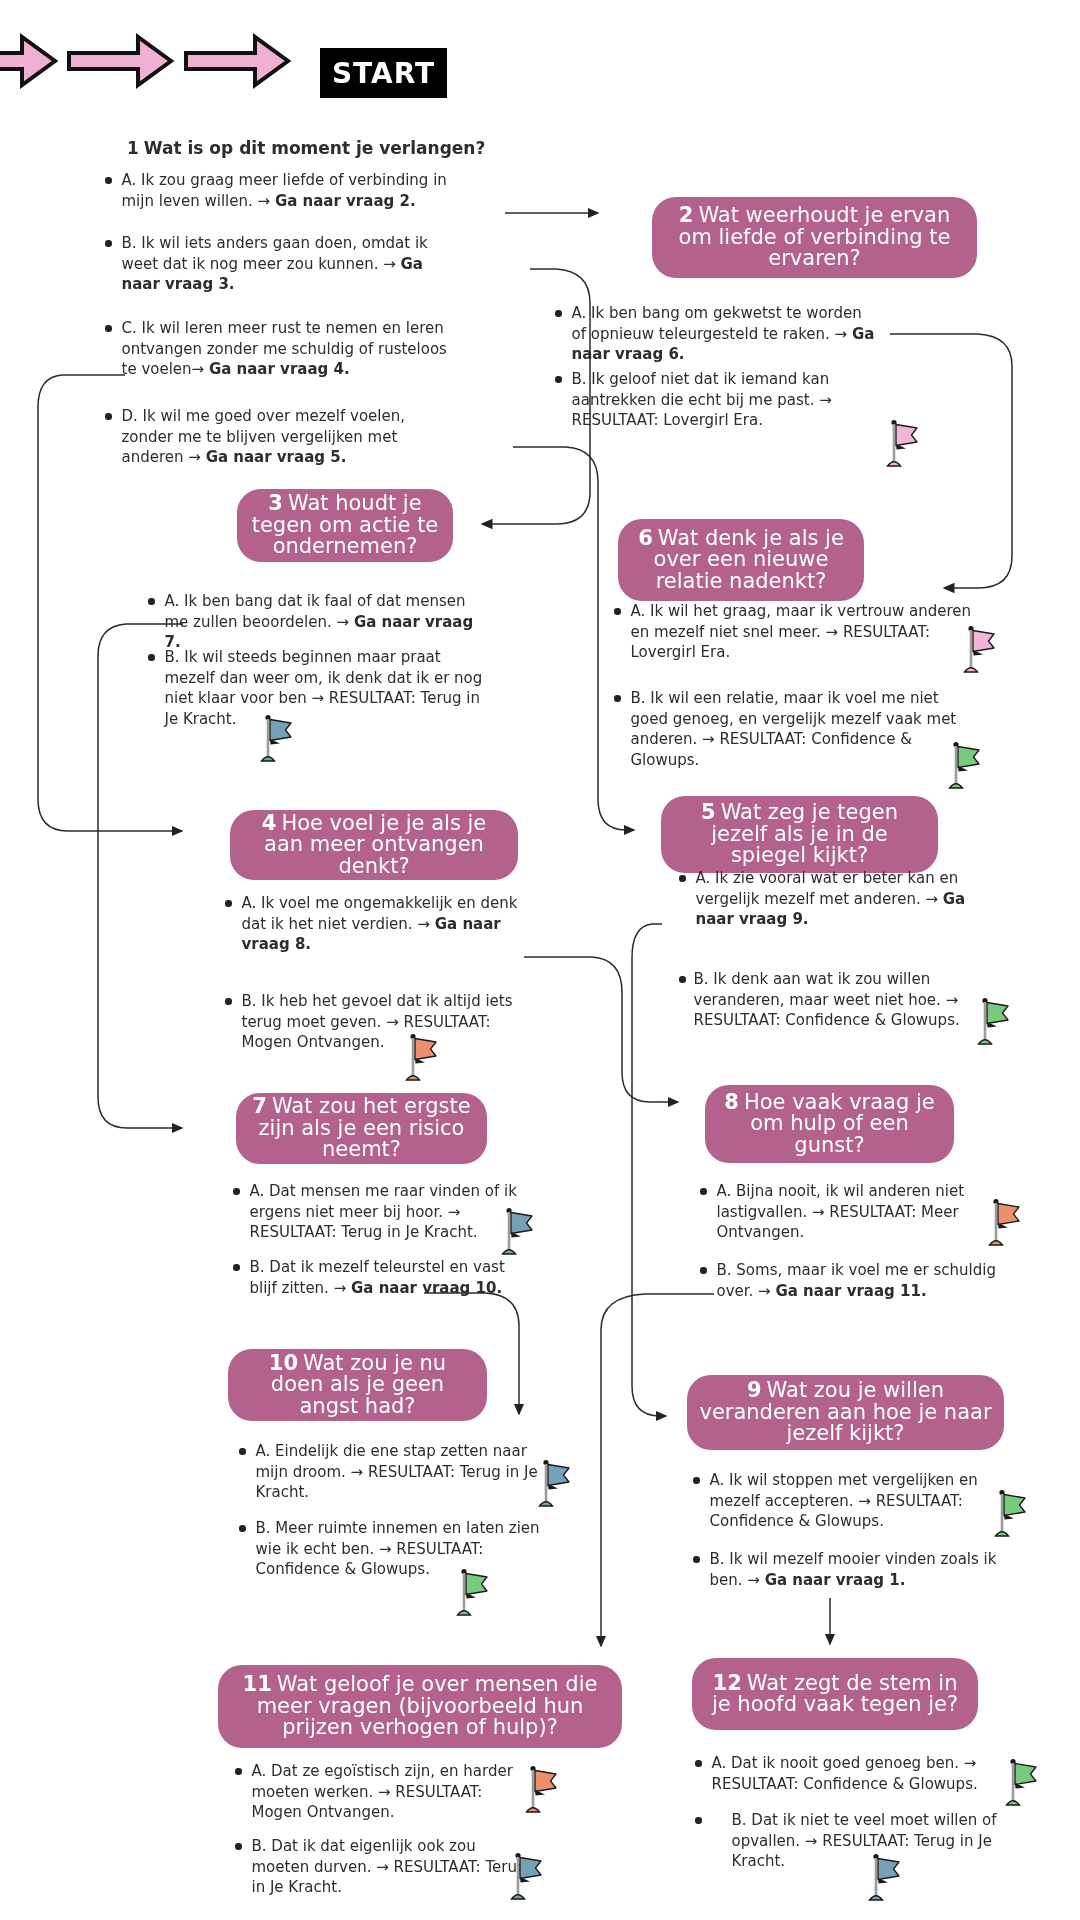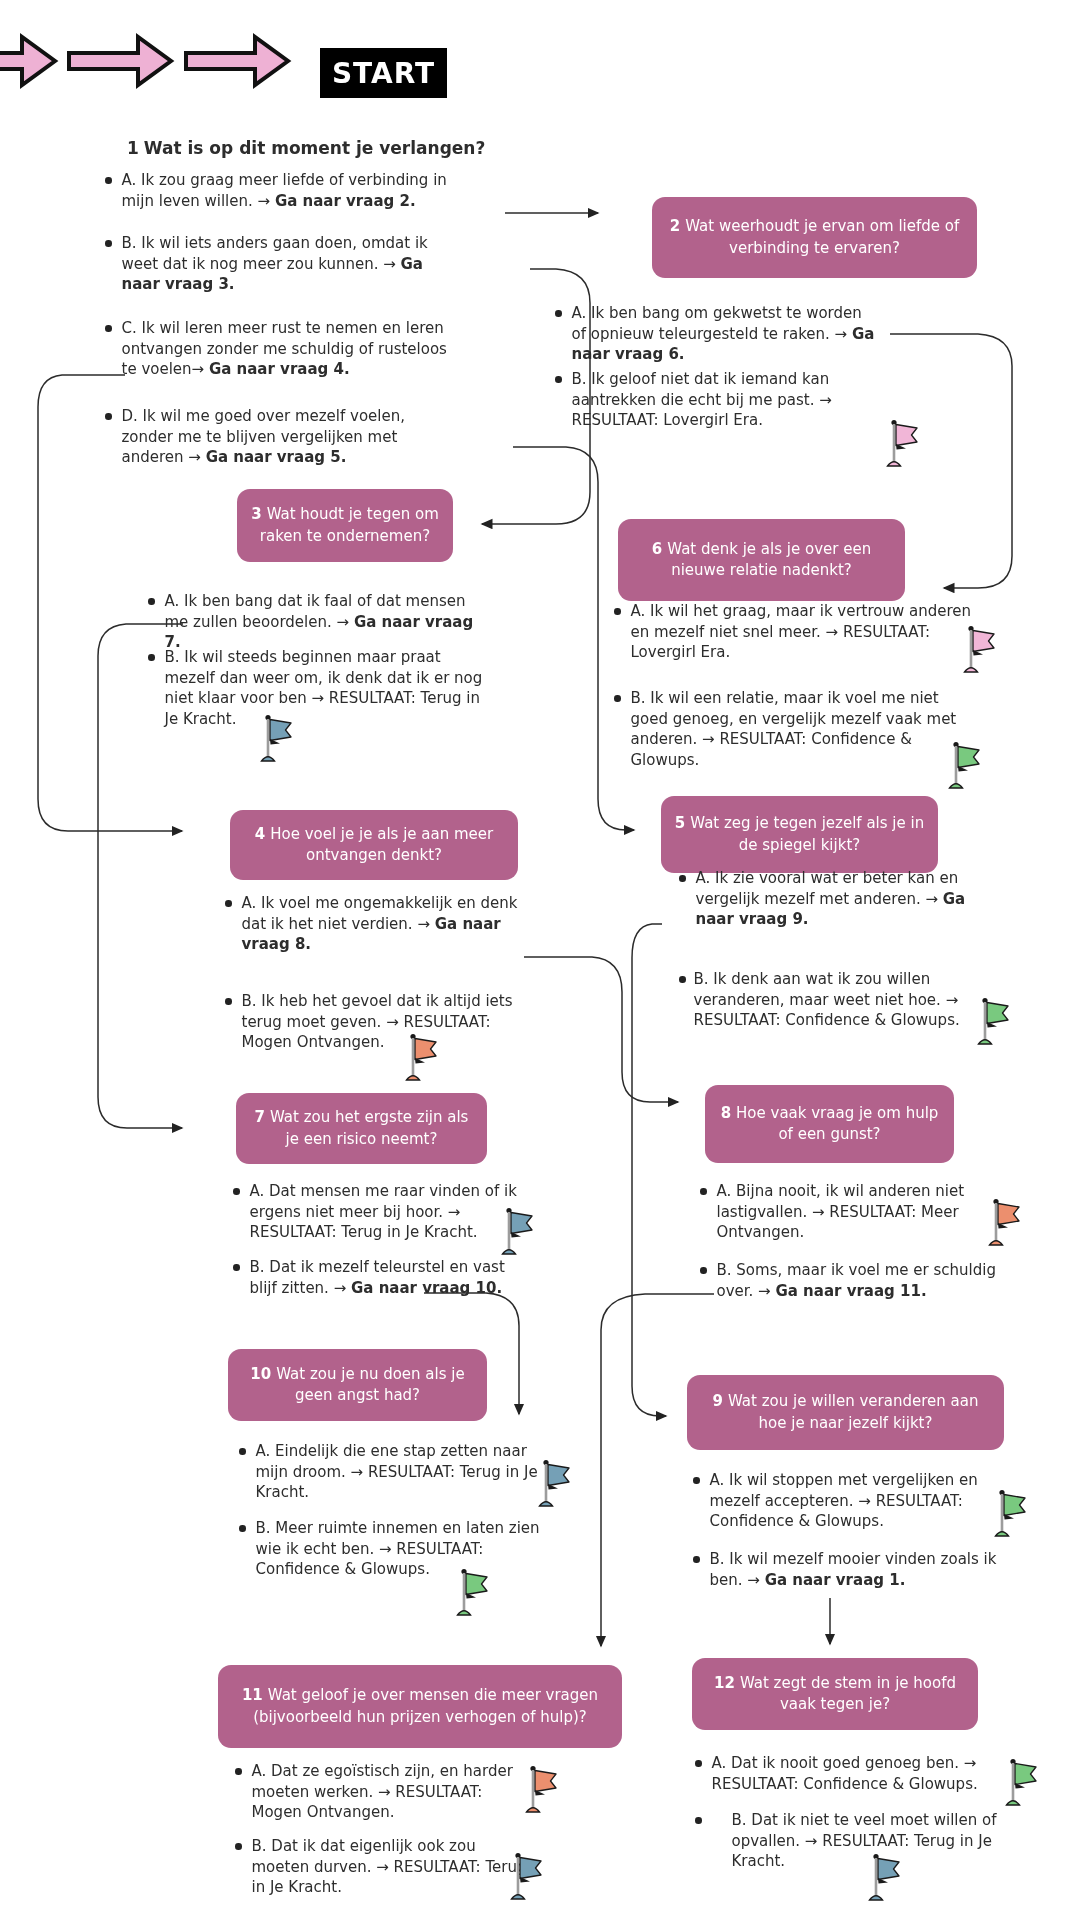--- a/index.html
+++ b/index.html
@@ -4,36 +4,36 @@
 <style>
   html,body{margin:0;padding:0;background:#ffffff;}
   .page{position:relative;width:1080px;height:1920px;background:#ffffff;overflow:hidden;
         font-family:"DejaVu Sans","Liberation Sans",sans-serif;color:var(--text,#2d2d2d);}
   svg.connectors{position:absolute;left:0;top:0;width:1080px;height:1920px;pointer-events:none;}
   svg.top-arrows{position:absolute;left:0;top:30px;width:470px;height:62px;}
   .start-box{position:absolute;left:320px;top:48px;width:127px;height:50px;background:var(--start-bg,#000);
              display:flex;align-items:center;justify-content:center;}
   .start-box span{color:var(--start-text,#fff);font-weight:700;font-size:28px;letter-spacing:1px;}
   .q1-title{position:absolute;left:127px;top:138px;font-size:17px;font-weight:700;margin:0;white-space:nowrap;}
-  .qbox{position:absolute;background:var(--box-bg,#b2628c);color:var(--box-text,#fff);border-radius:13px;
+  .qbox{position:absolute;background:var(--box-bg,#b2628c);color:var(--box-text,#fff);border-radius:24px;
         display:flex;align-items:center;justify-content:center;text-align:center;
-        font-size:15px;line-height:21.5px;padding:6px 12px;box-sizing:border-box;}
+        font-size:21px;line-height:21.5px;padding:6px 12px;box-sizing:border-box;}
   .qnum{font-weight:700;margin-right:5px;}
   .opt{position:absolute;display:flex;gap:10px;}
   .dot{width:6.5px;height:6.5px;border-radius:50%;background:#222;margin-top:7px;flex-shrink:0;}
   .opt-text{margin:0;font-size:15px;line-height:20.5px;}
   .opt-text .b{font-weight:700;}
   .flag{position:absolute;width:34px;height:52px;color:#000;}
   .flag--pink{color:var(--flag-pink,#f1b6d7);} .flag--teal{color:var(--flag-teal,#75a0b6);}
   .flag--green{color:var(--flag-green,#79c97f);} .flag--salmon{color:var(--flag-salmon,#ec8f6e);}
 
   
   #box-q2{left:652px;top:197px;width:325px;height:81px;}
   #box-q3{left:237px;top:489px;width:216px;height:73px;}
-  #box-q6{left:618px;top:519px;width:287px;height:82px;}
+  #box-q6{left:618px;top:519px;width:246px;height:82px;}
   #box-q4{left:230px;top:810px;width:288px;height:70px;}
   #box-q5{left:661px;top:796px;width:277px;height:77px;}
   #box-q7{left:236px;top:1093px;width:251px;height:71px;}
   #box-q8{left:705px;top:1085px;width:249px;height:78px;}
   #box-q10{left:228px;top:1349px;width:259px;height:72px;}
   #box-q9{left:687px;top:1375px;width:317px;height:75px;}
   #box-q11{left:218px;top:1665px;width:404px;height:83px;}
   #box-q12{left:692px;top:1658px;width:286px;height:72px;}
 
   
@@ -112,21 +112,21 @@
     </div>
   <div class="opt" id="opt-q1-3">
       <span class="dot"></span>
       <p class="opt-text"><span>D. Ik wil me goed over mezelf voelen, zonder me te blijven vergelijken met anderen → </span><span class="b">Ga naar vraag 5.</span></p>
     </div>
 
   <div class="qbox" id="box-q2">
       <div><span class="qnum">2</span><span>Wat weerhoudt je ervan om liefde of verbinding te ervaren?</span></div>
     </div>
   <div class="qbox" id="box-q3">
-      <div><span class="qnum">3</span><span>Wat houdt je tegen om raken te ondernemen?</span></div>
+      <div><span class="qnum">3</span><span>Wat houdt je tegen om actie te ondernemen?</span></div>
     </div>
   <div class="qbox" id="box-q6">
       <div><span class="qnum">6</span><span>Wat denk je als je over een nieuwe relatie nadenkt?</span></div>
     </div>
   <div class="qbox" id="box-q4">
       <div><span class="qnum">4</span><span>Hoe voel je je als je aan meer ontvangen denkt?</span></div>
     </div>
   <div class="qbox" id="box-q5">
       <div><span class="qnum">5</span><span>Wat zeg je tegen jezelf als je in de spiegel kijkt?</span></div>
     </div>

